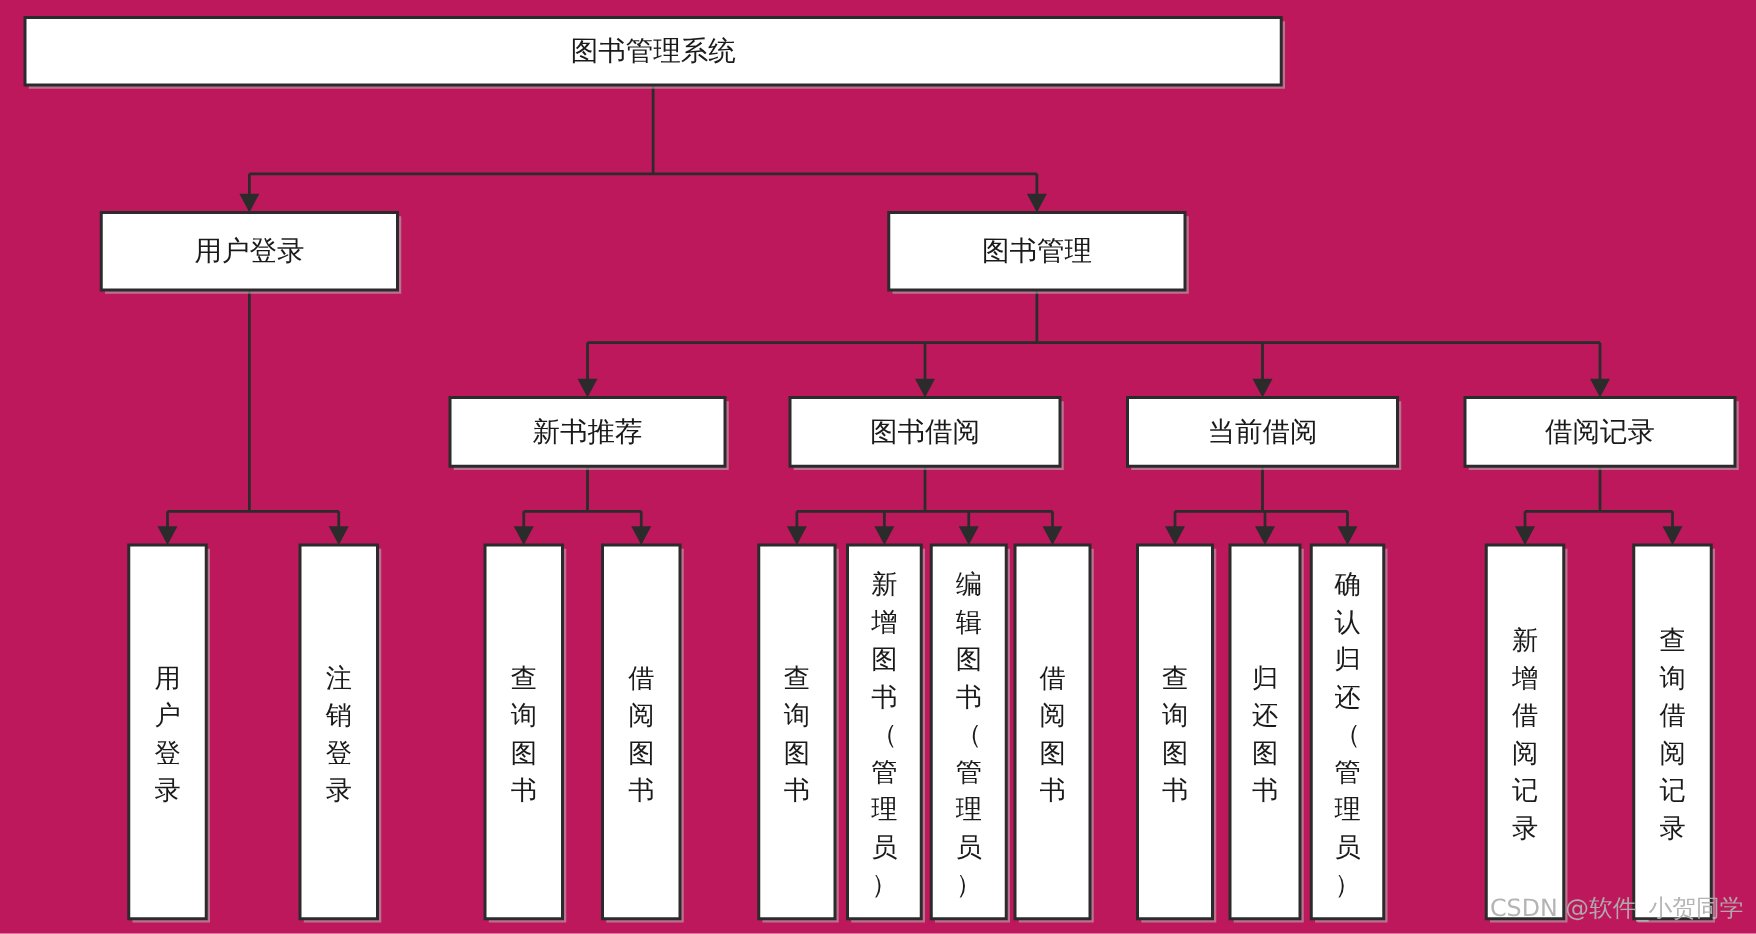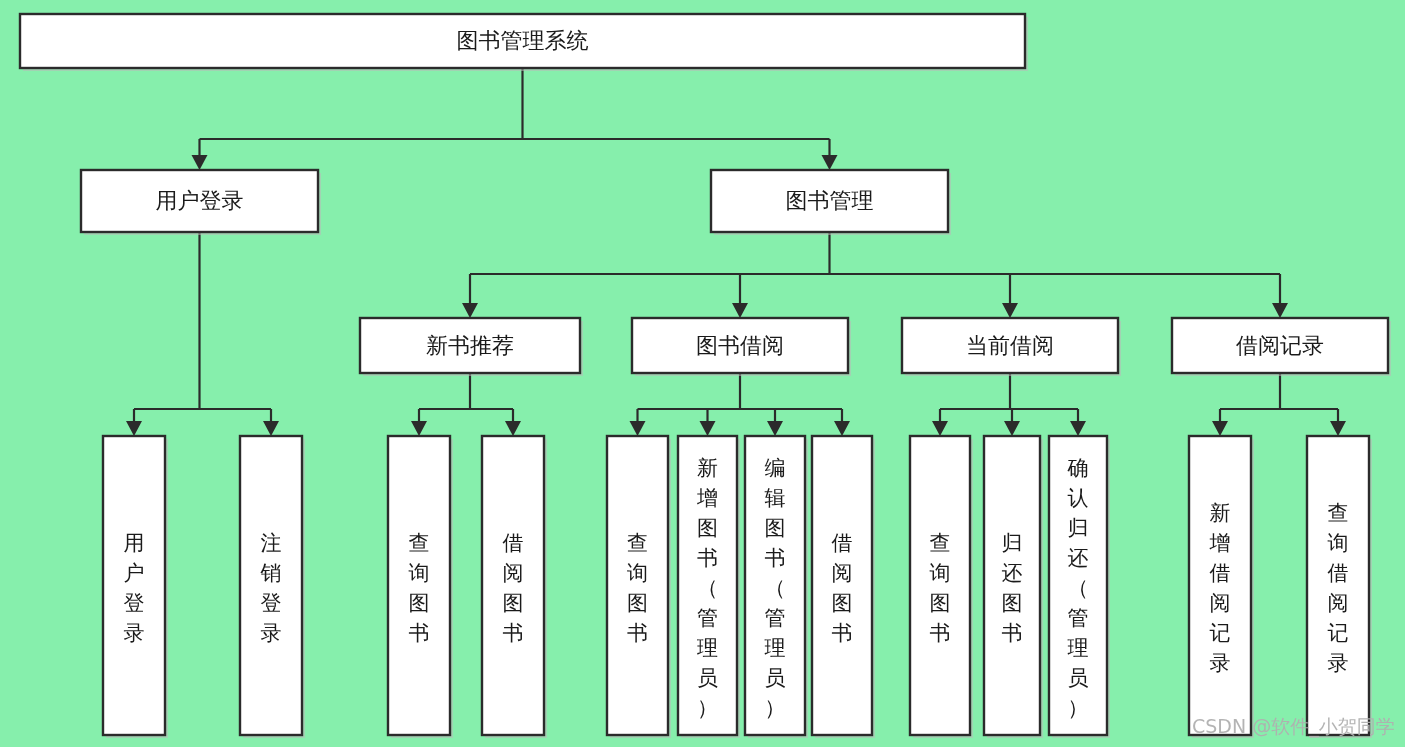--- a/index.html
+++ b/index.html
@@ -8,21 +8,21 @@
     padding: 0;
     background: #ffffff;
   }
   body {
     font-family: "DejaVu Sans", "Liberation Sans", sans-serif;
   }
   #diagram-root {
     position: relative;
     width: 1405px;
     height: 747px;
-    background: #86efac;
+    background: #be185d;
     overflow: hidden;
   }
   svg#flowchart {
     position: absolute;
     top: 0;
     left: 0;
     width: 1405px;
     height: 747px;
     display: block;
   }

